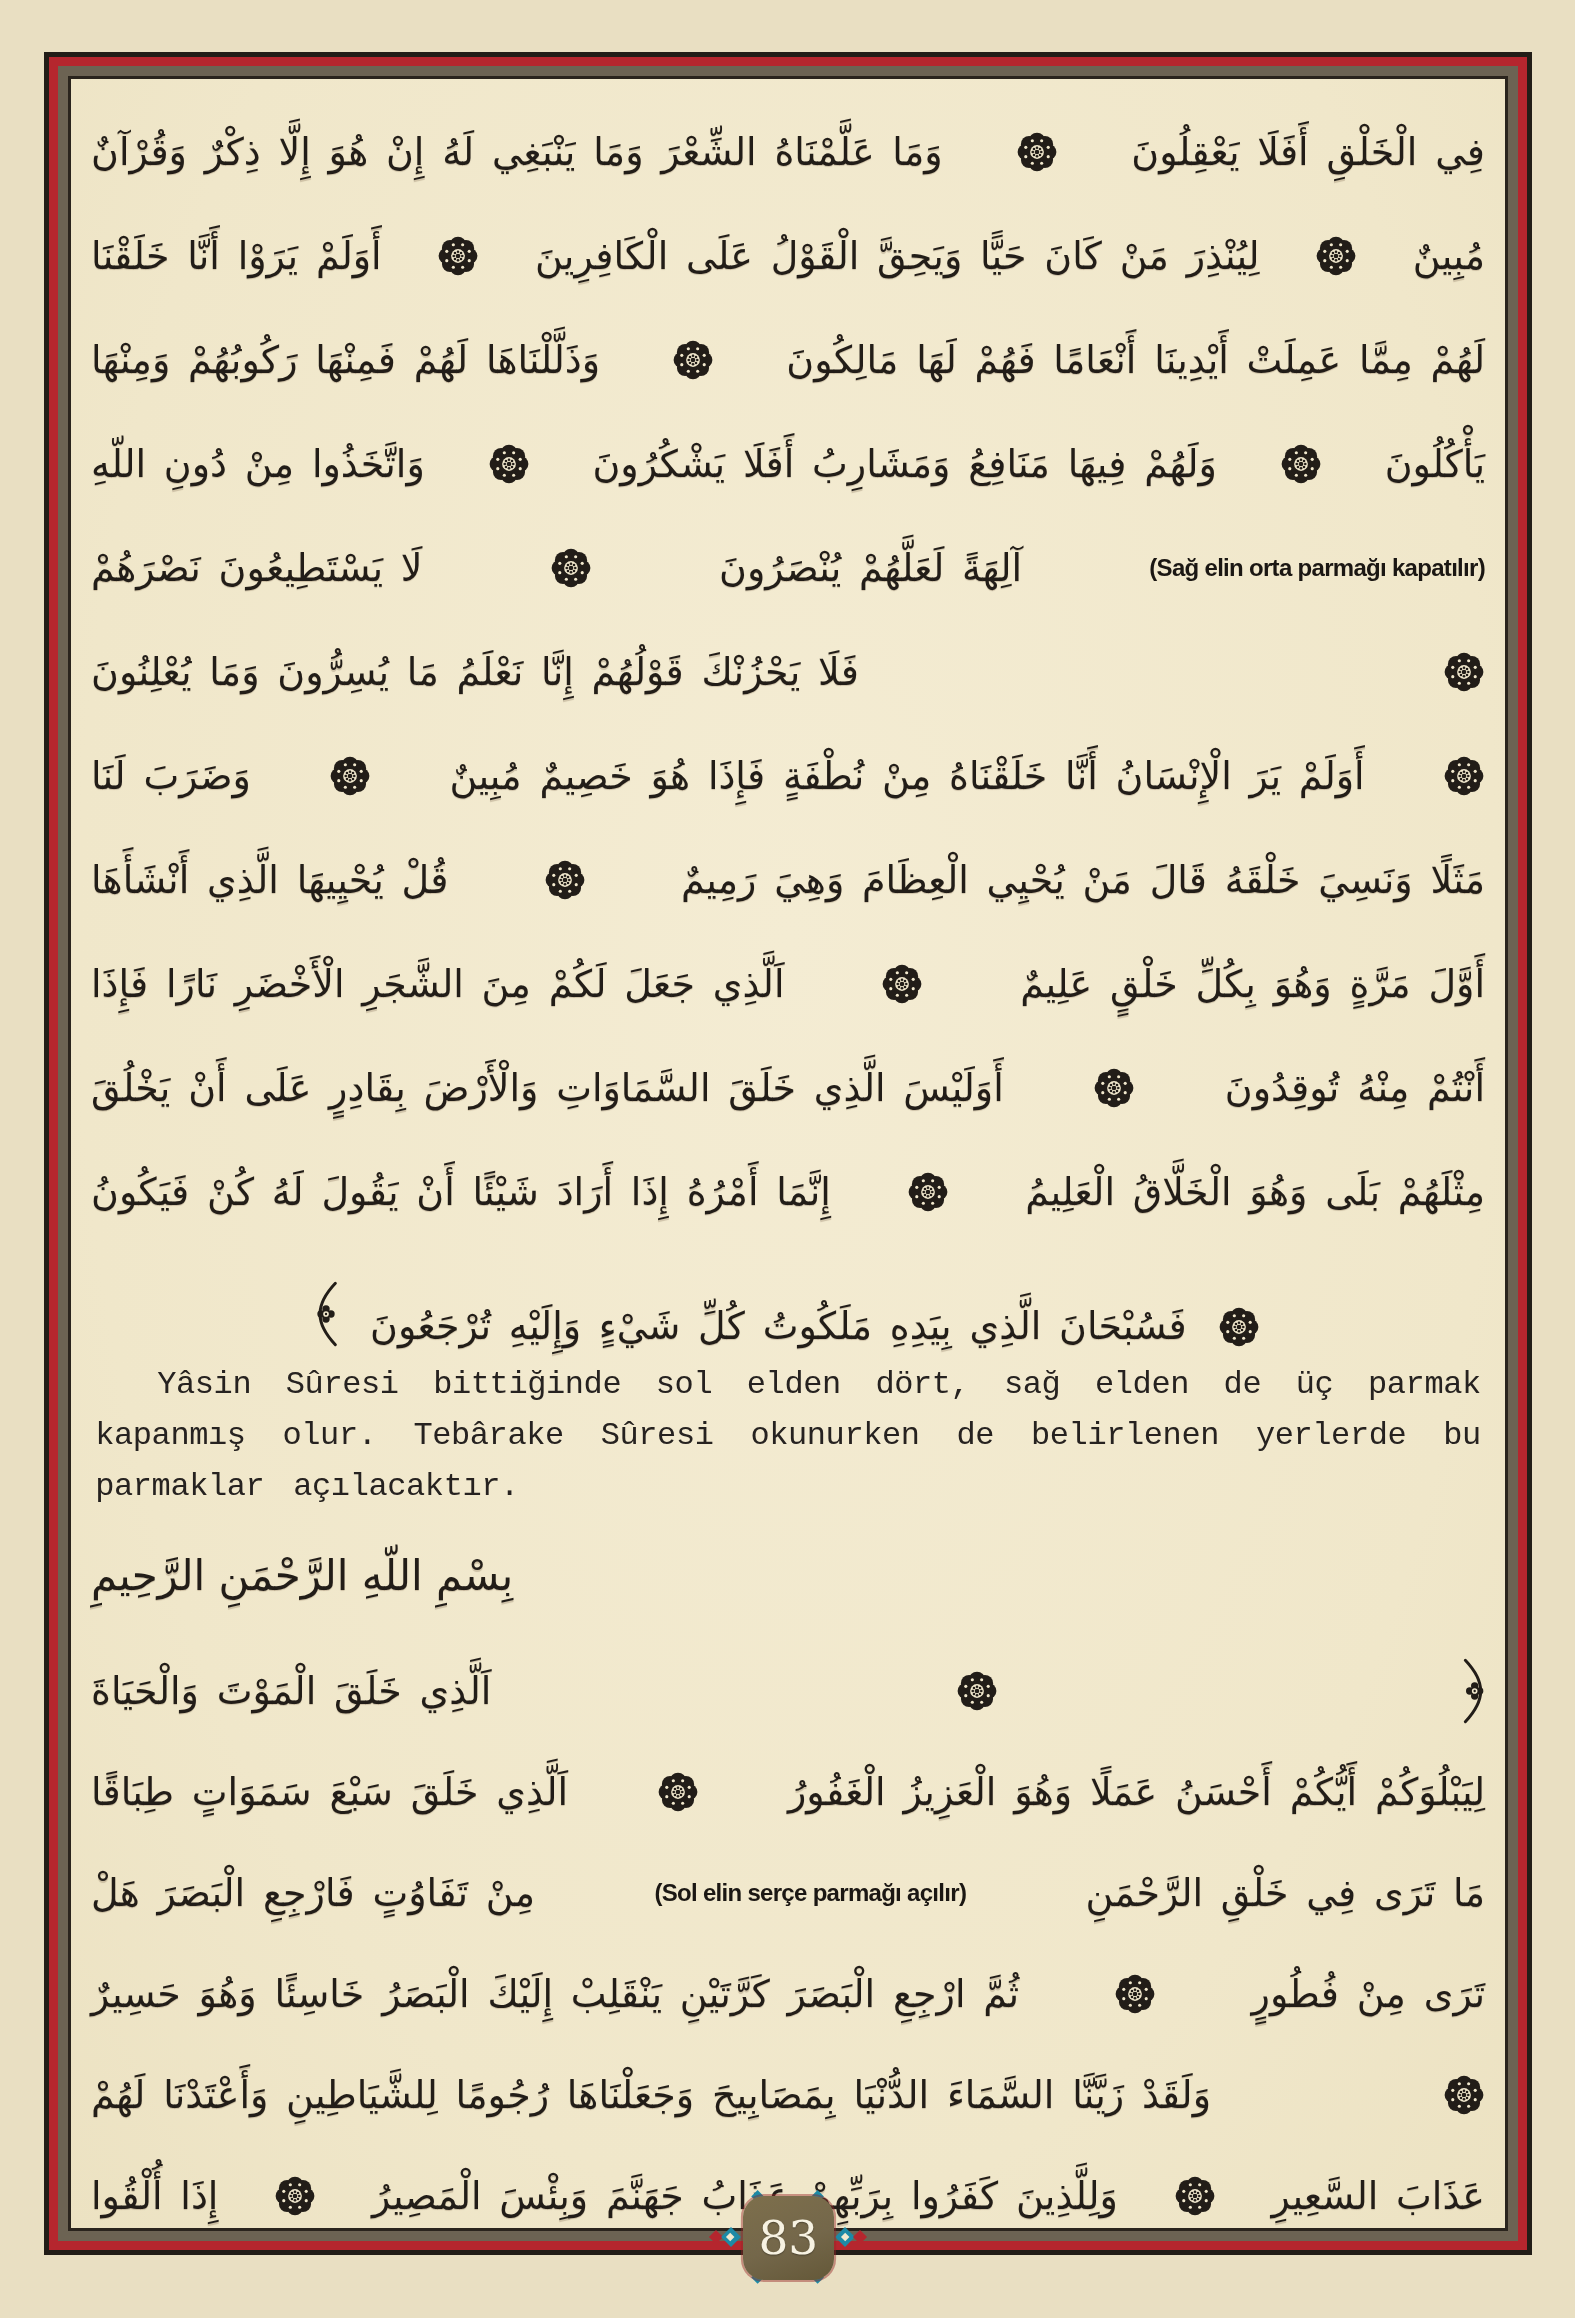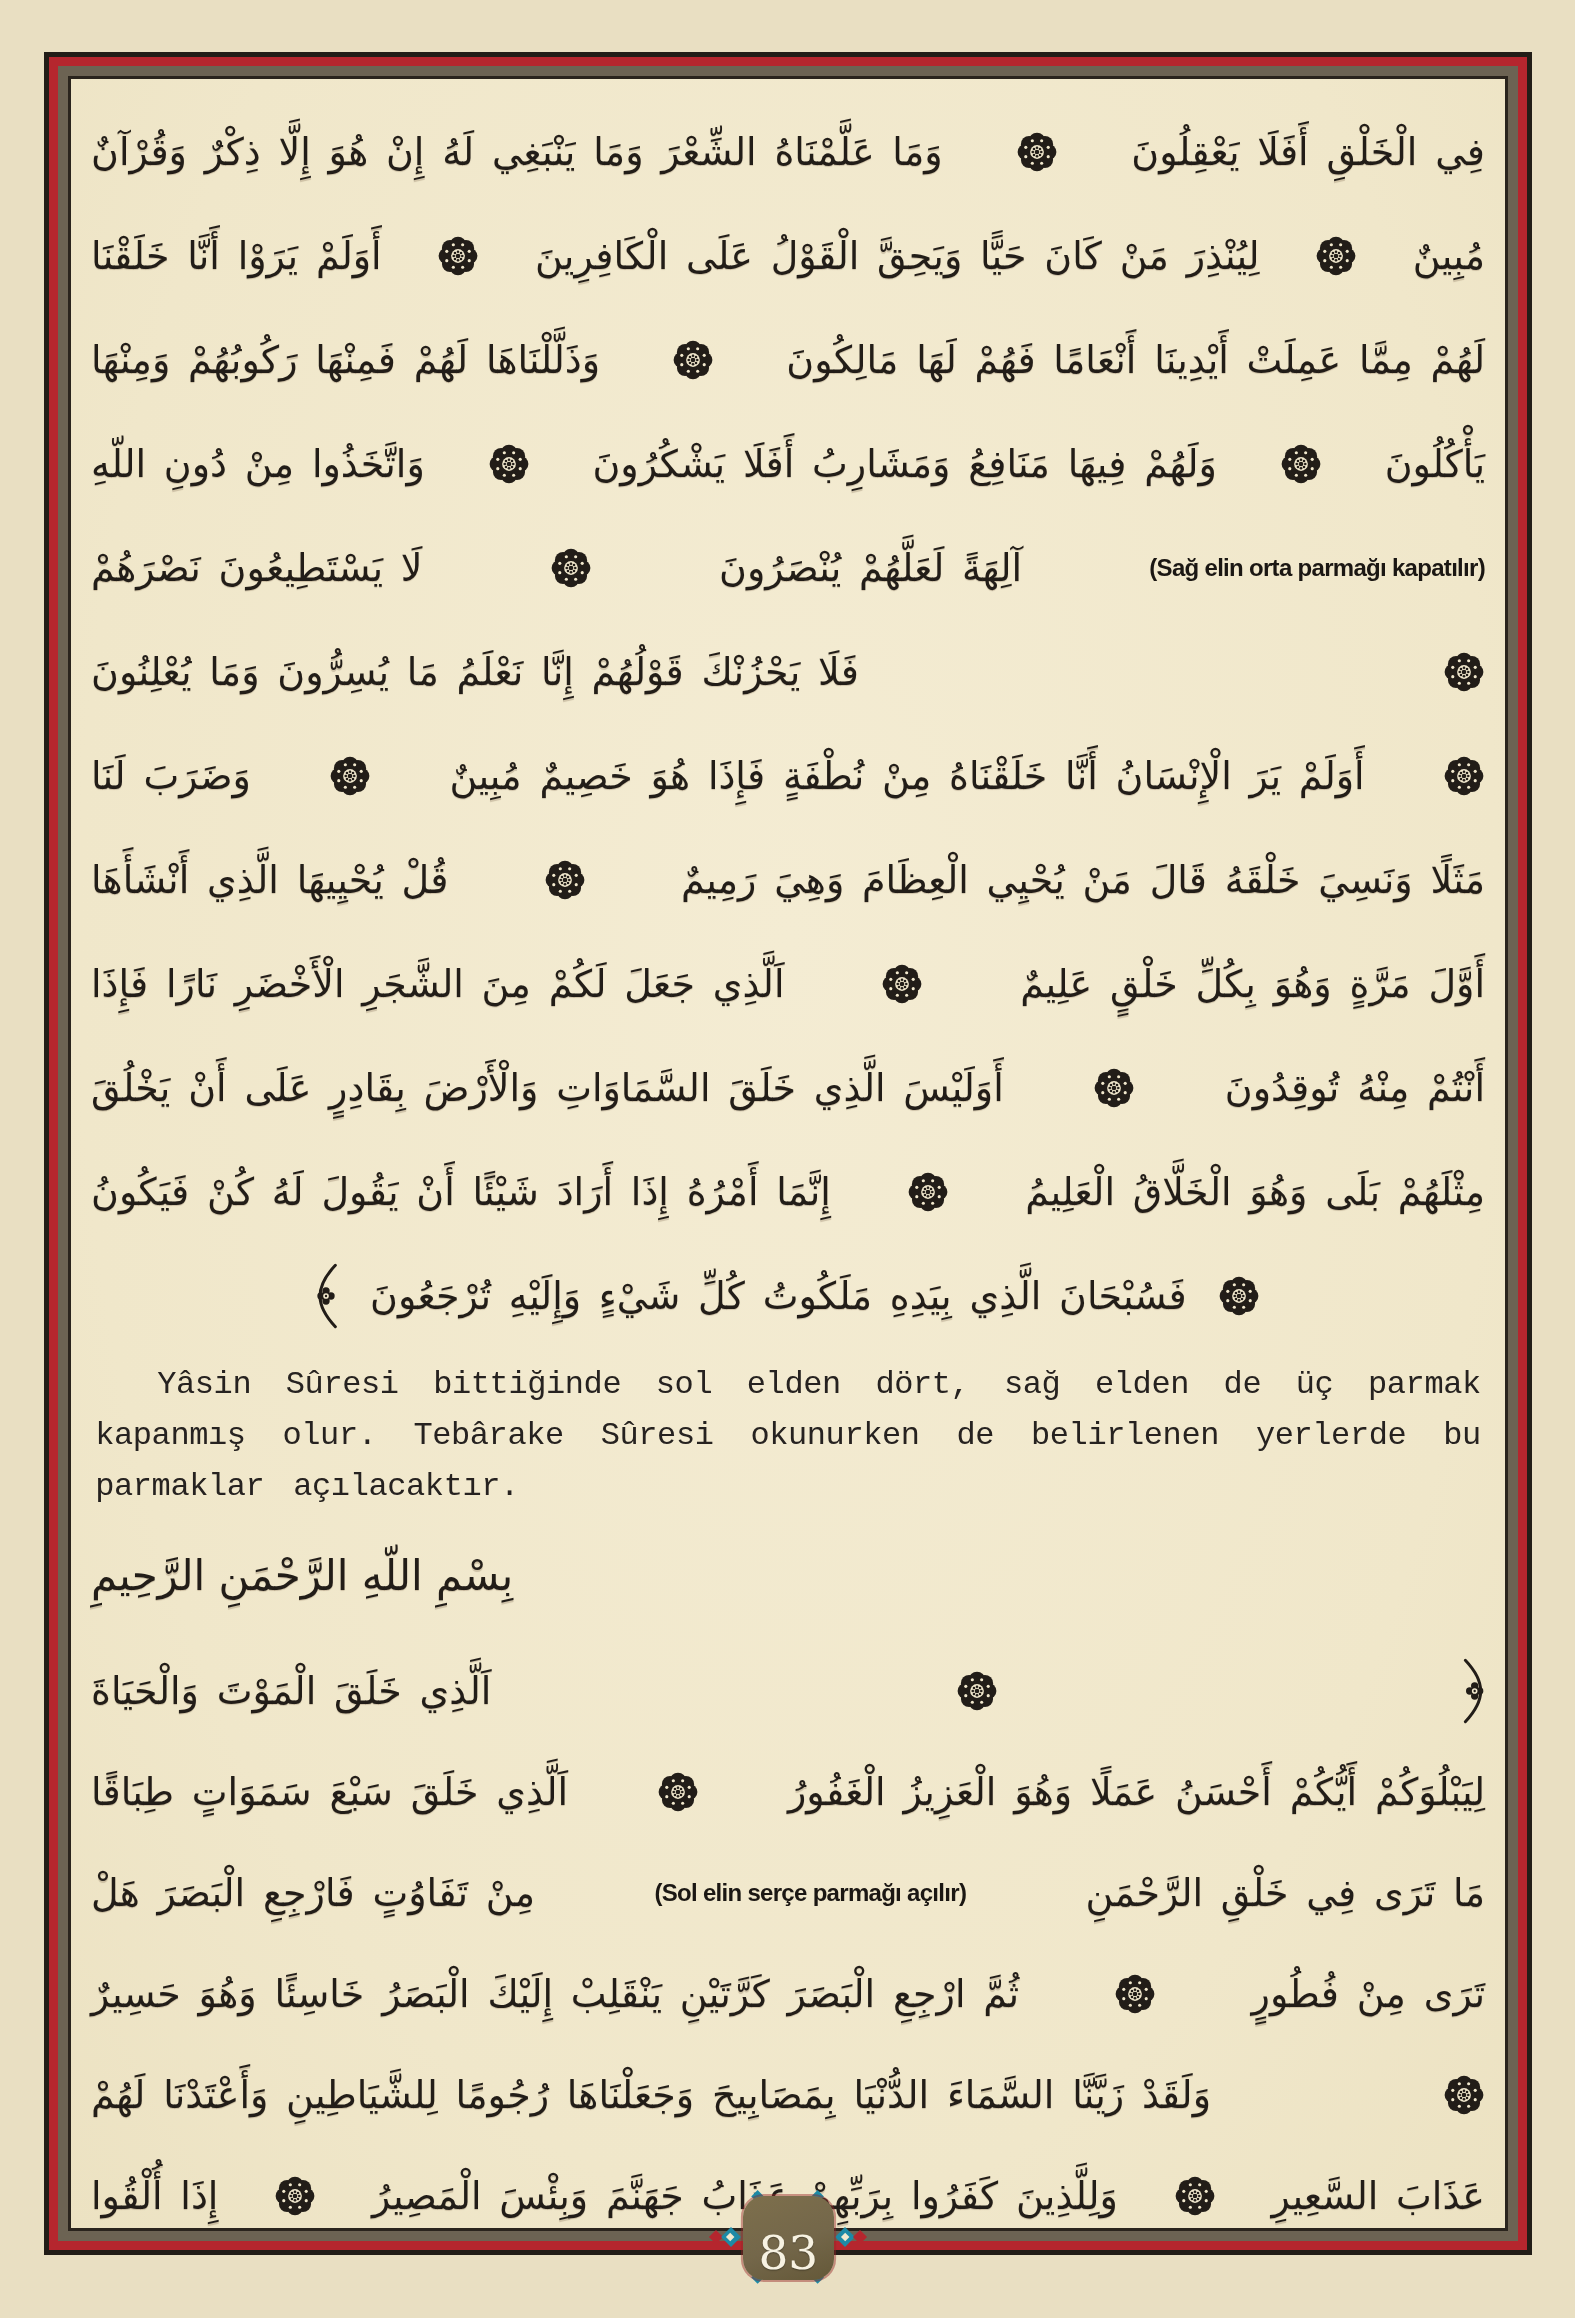--- a/index.html
+++ b/index.html
@@ -21,21 +21,21 @@
     background-image:radial-gradient(ellipse at 50% 40%, #f4ecd3 0%, #f0e7ca 70%, #ece2c2 100%);
     padding:21px 20px 0 20px;overflow:hidden;
   }
   
   .qline{
     display:flex;justify-content:space-between;align-items:center;
     height:104px;font-size:38px;color:#221d18;
     text-shadow:0 1.4px 0.7px rgba(80,55,30,.22);
   }
   .mulk-lines .qline{height:101px;}
-  .qline.center{justify-content:center;gap:31px;}
+  .qline.center{justify-content:center;gap:31px;align-items:flex-end;}
   .ar{white-space:nowrap;word-spacing:5.7px;font-family:"DejaVu Sans",sans-serif;}
   .trnote{
     font-family:"Liberation Sans",sans-serif;font-weight:bold;
     font-size:24px;color:#1b1713;white-space:nowrap;letter-spacing:-0.7px;
     text-shadow:none;
   }
   .ros{width:42px;height:42px;flex:0 0 auto;}
   .brk{width:22.7px;height:68px;flex:0 0 auto;}
   .brk.flip{transform:scaleX(-1);}
   
@@ -51,21 +51,21 @@
     font-size:42px;color:#221d18;font-family:"DejaVu Sans",sans-serif;
     text-shadow:0 1.4px 0.7px rgba(80,55,30,.22);
   }
   .mulk-lines{margin-top:25.5px;}
   
   .badge-wrap{position:absolute;left:735px;top:2193px;width:106px;height:92px;}
   .badge{
     position:absolute;left:7.8px;top:2.8px;width:91px;height:84px;
     background:linear-gradient(160deg,#7d6f4c 0%,#74674a 55%,#645838 100%);
     border-radius:21px;box-shadow:0 0 0 2.1px rgba(150,40,40,.45);
-    display:flex;align-items:flex-end;justify-content:center;
+    display:flex;align-items:center;justify-content:center;
   }
   .badge-num{
     font-family:"DejaVu Serif",serif;font-size:47px;color:#f7f2e2;
     text-shadow:0 1.4px 1.4px rgba(0,0,0,.35);
   }
   .corner-dot{position:absolute;width:9.2px;height:9.2px;background:#1d8aa6;transform:rotate(45deg);}
   .cd-tl{left:18.4px;top:-1.4px;} .cd-tr{right:18.4px;top:-1.4px;}
   .cd-bl{left:18.4px;bottom:2.8px;} .cd-br{right:18.4px;bottom:2.8px;}
   .side-orn{position:absolute;top:35px;width:28px;height:18.4px;}
   .side-orn.left{left:-24px;} .side-orn.right{right:-24px;}

